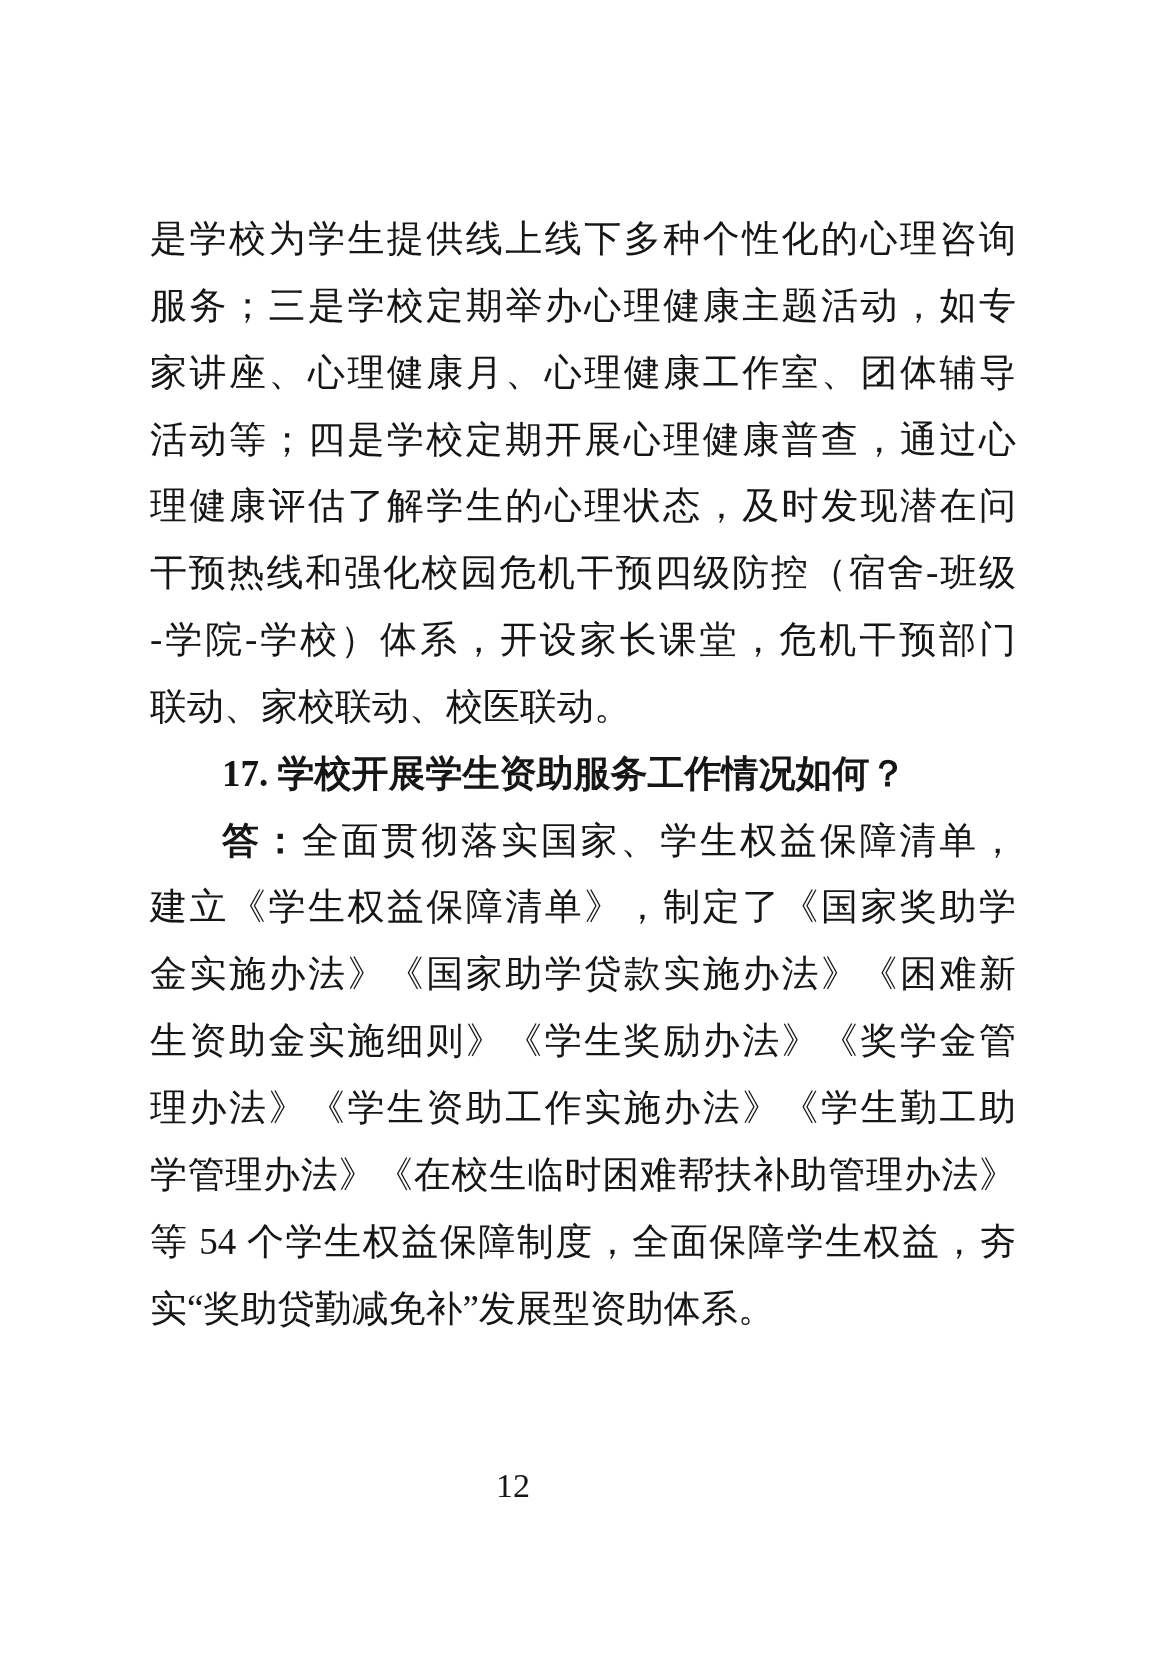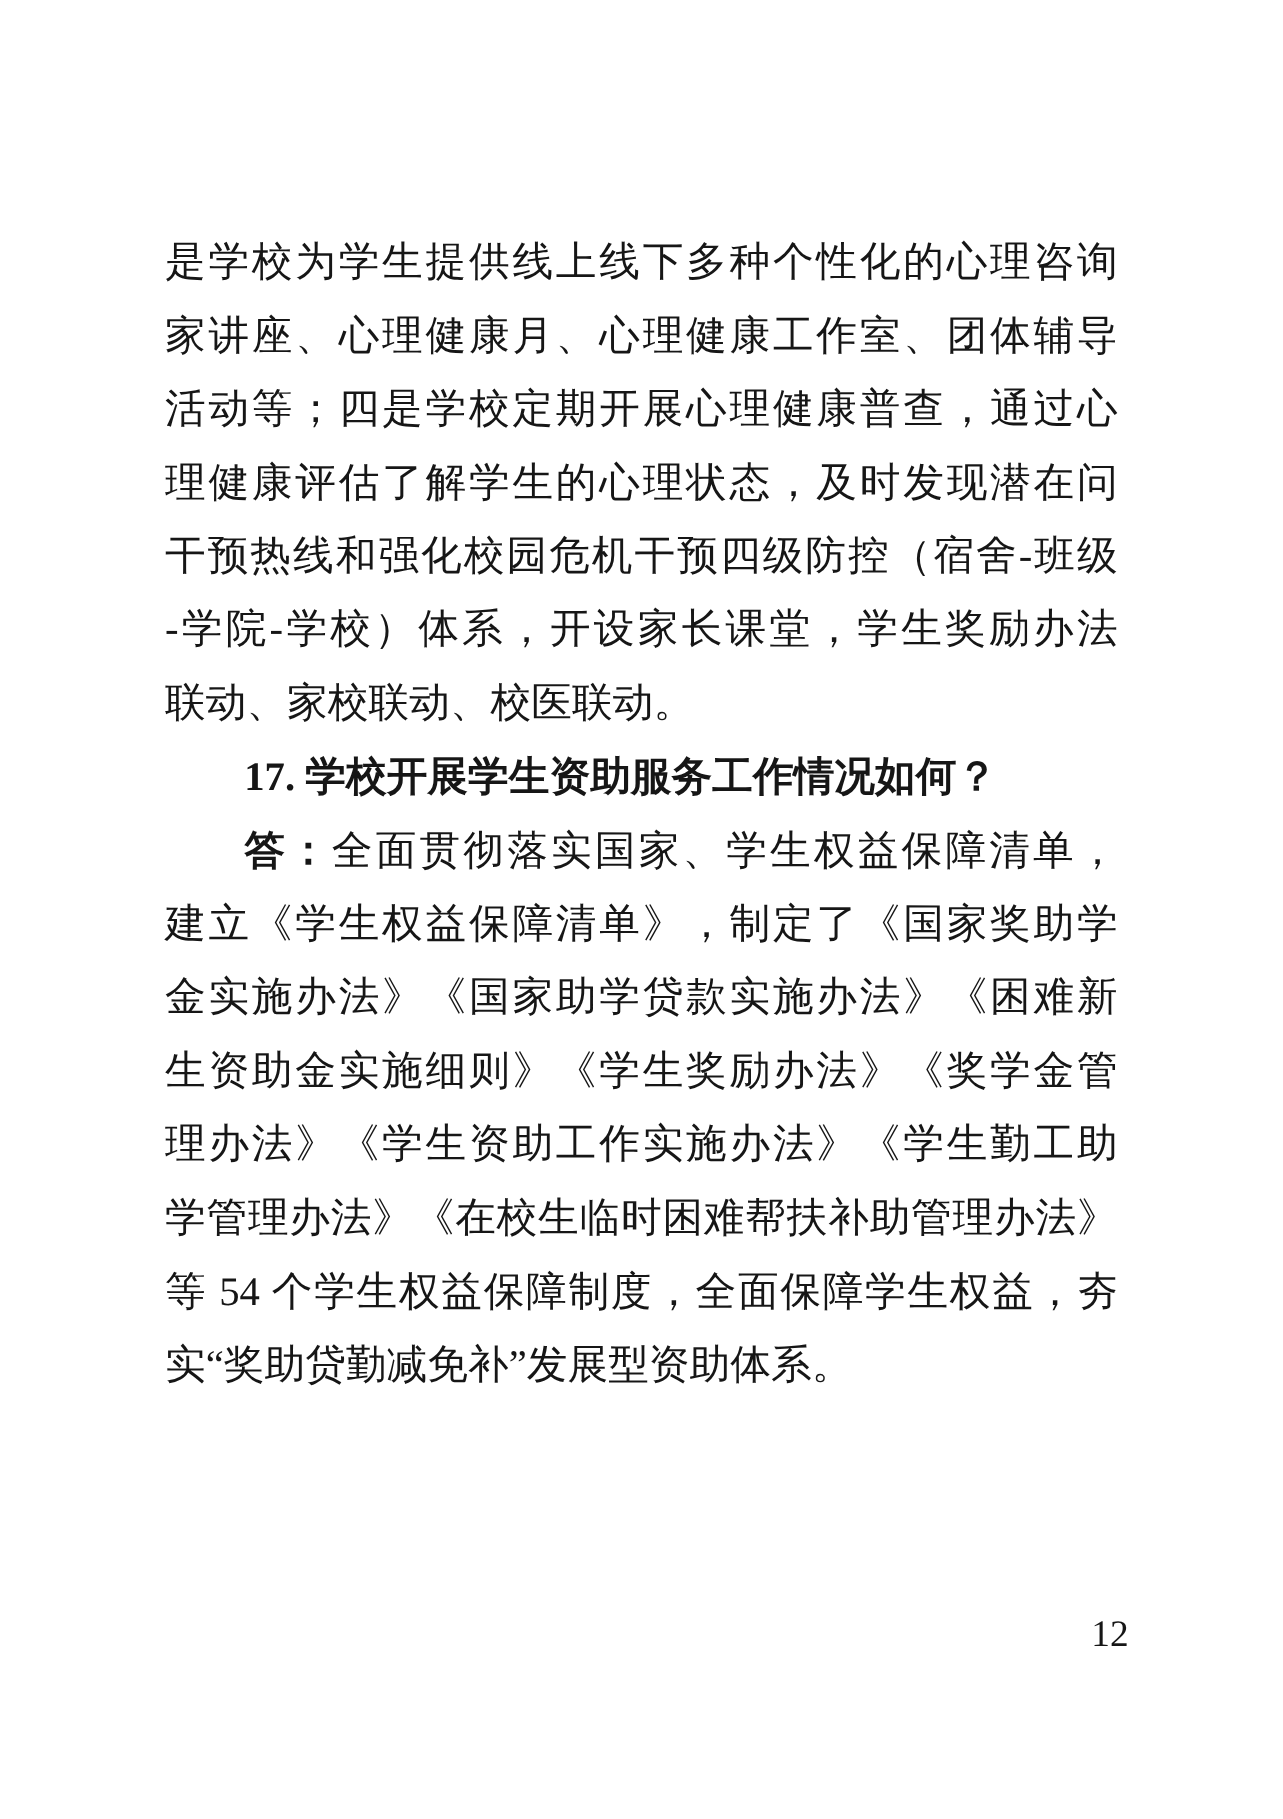--- a/index.html
+++ b/index.html
@@ -39,40 +39,41 @@
   .line.heading {
     font-weight: 700;
     text-align-last: left;
   }
   .bold { font-weight: 700; }
   .page-number {
     position: absolute;
     top: 1466px;
     left: 0;
     width: 100%;
-    text-align: right;
+    text-align: center;
     font-size: 34px;
     line-height: 40px;
     color: #161616;
   }
 </style>
 </head>
 <body>
 
 <div class="page">
 
   <div class="text-block">
 
     <div>
       <div class="line">是学校为学生提供线上线下多种个性化的心理咨询</div>
+      <div class="line">服务；三是学校定期举办心理健康主题活动，如专</div>
       <div class="line">家讲座、心理健康月、心理健康工作室、团体辅导</div>
       <div class="line">活动等；四是学校定期开展心理健康普查，通过心</div>
       <div class="line">理健康评估了解学生的心理状态，及时发现潜在问</div>
       <div class="line">干预热线和强化校园危机干预四级防控（宿舍-班级</div>
-      <div class="line">-学院-学校）体系，开设家长课堂，学生奖励办法</div>
+      <div class="line">-学院-学校）体系，开设家长课堂，危机干预部门</div>
       <div class="line para-end">联动、家校联动、校医联动。</div>
     </div>
 
     <div class="line heading indent">17. 学校开展学生资助服务工作情况如何？</div>
 
     <div>
       <div class="line indent">
         <span class="bold">答：</span><span>全面贯彻落实国家、学生权益保障清单，</span>
       </div>
       <div class="line">建立《学生权益保障清单》，制定了《国家奖助学</div>

